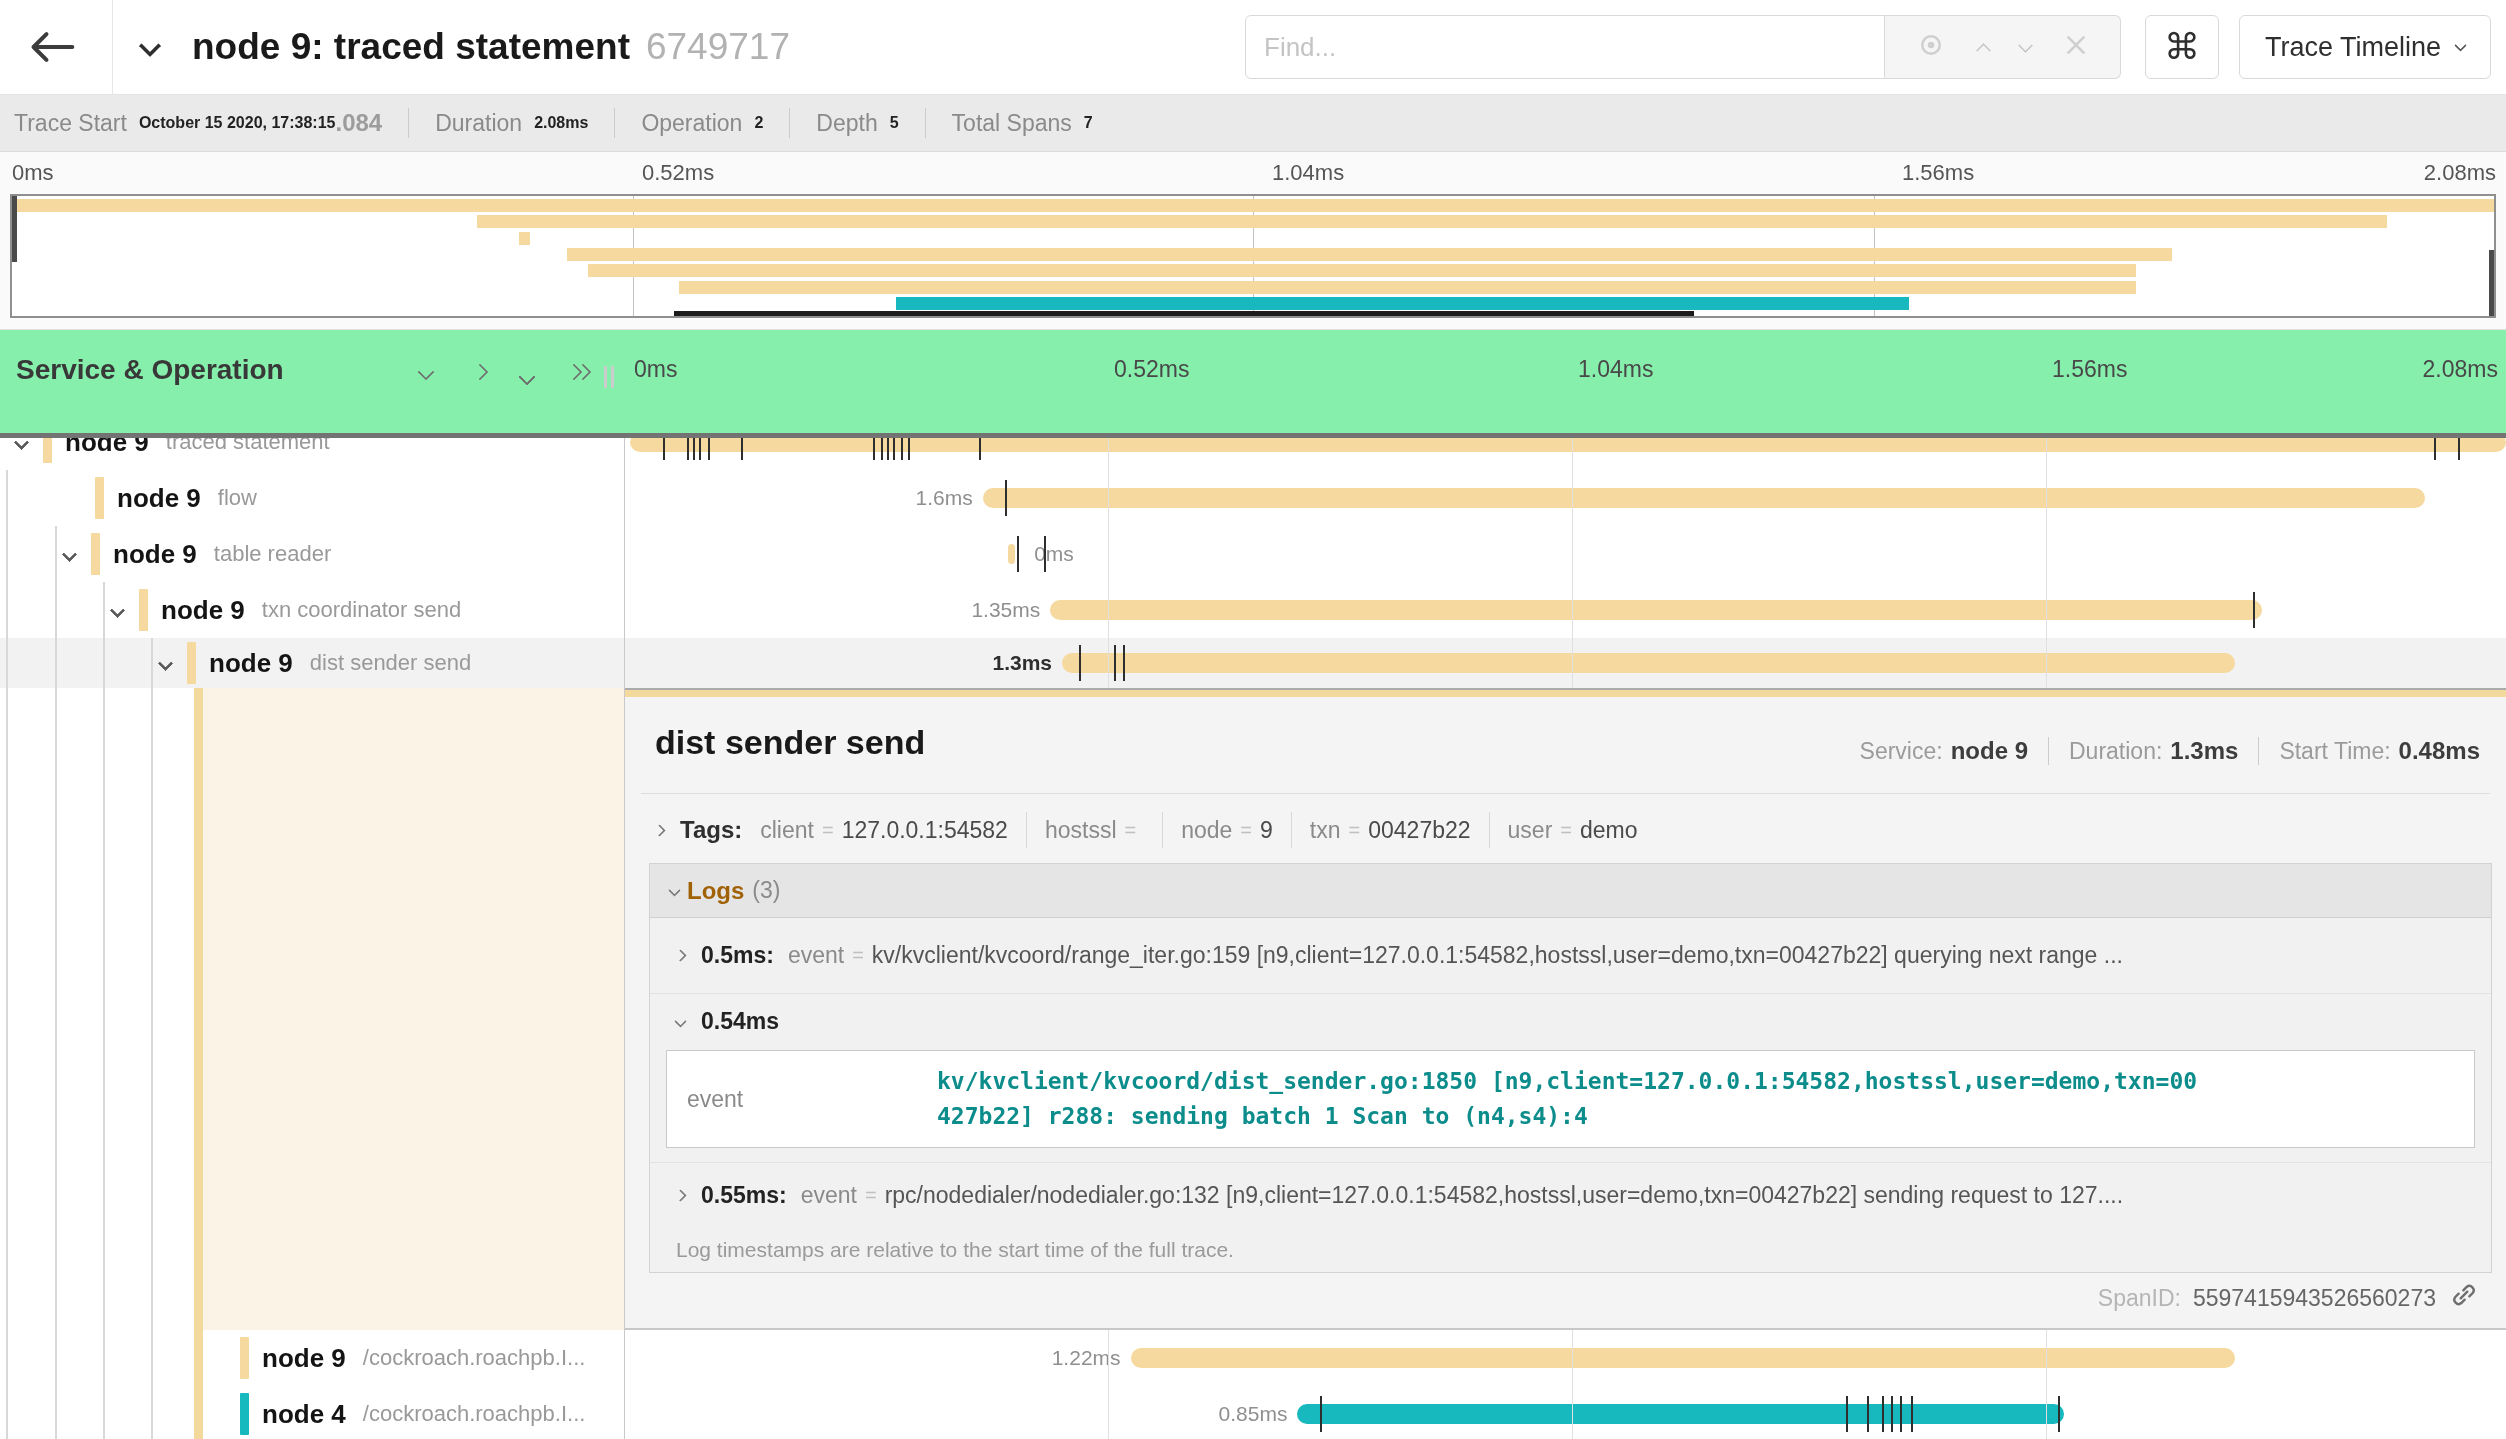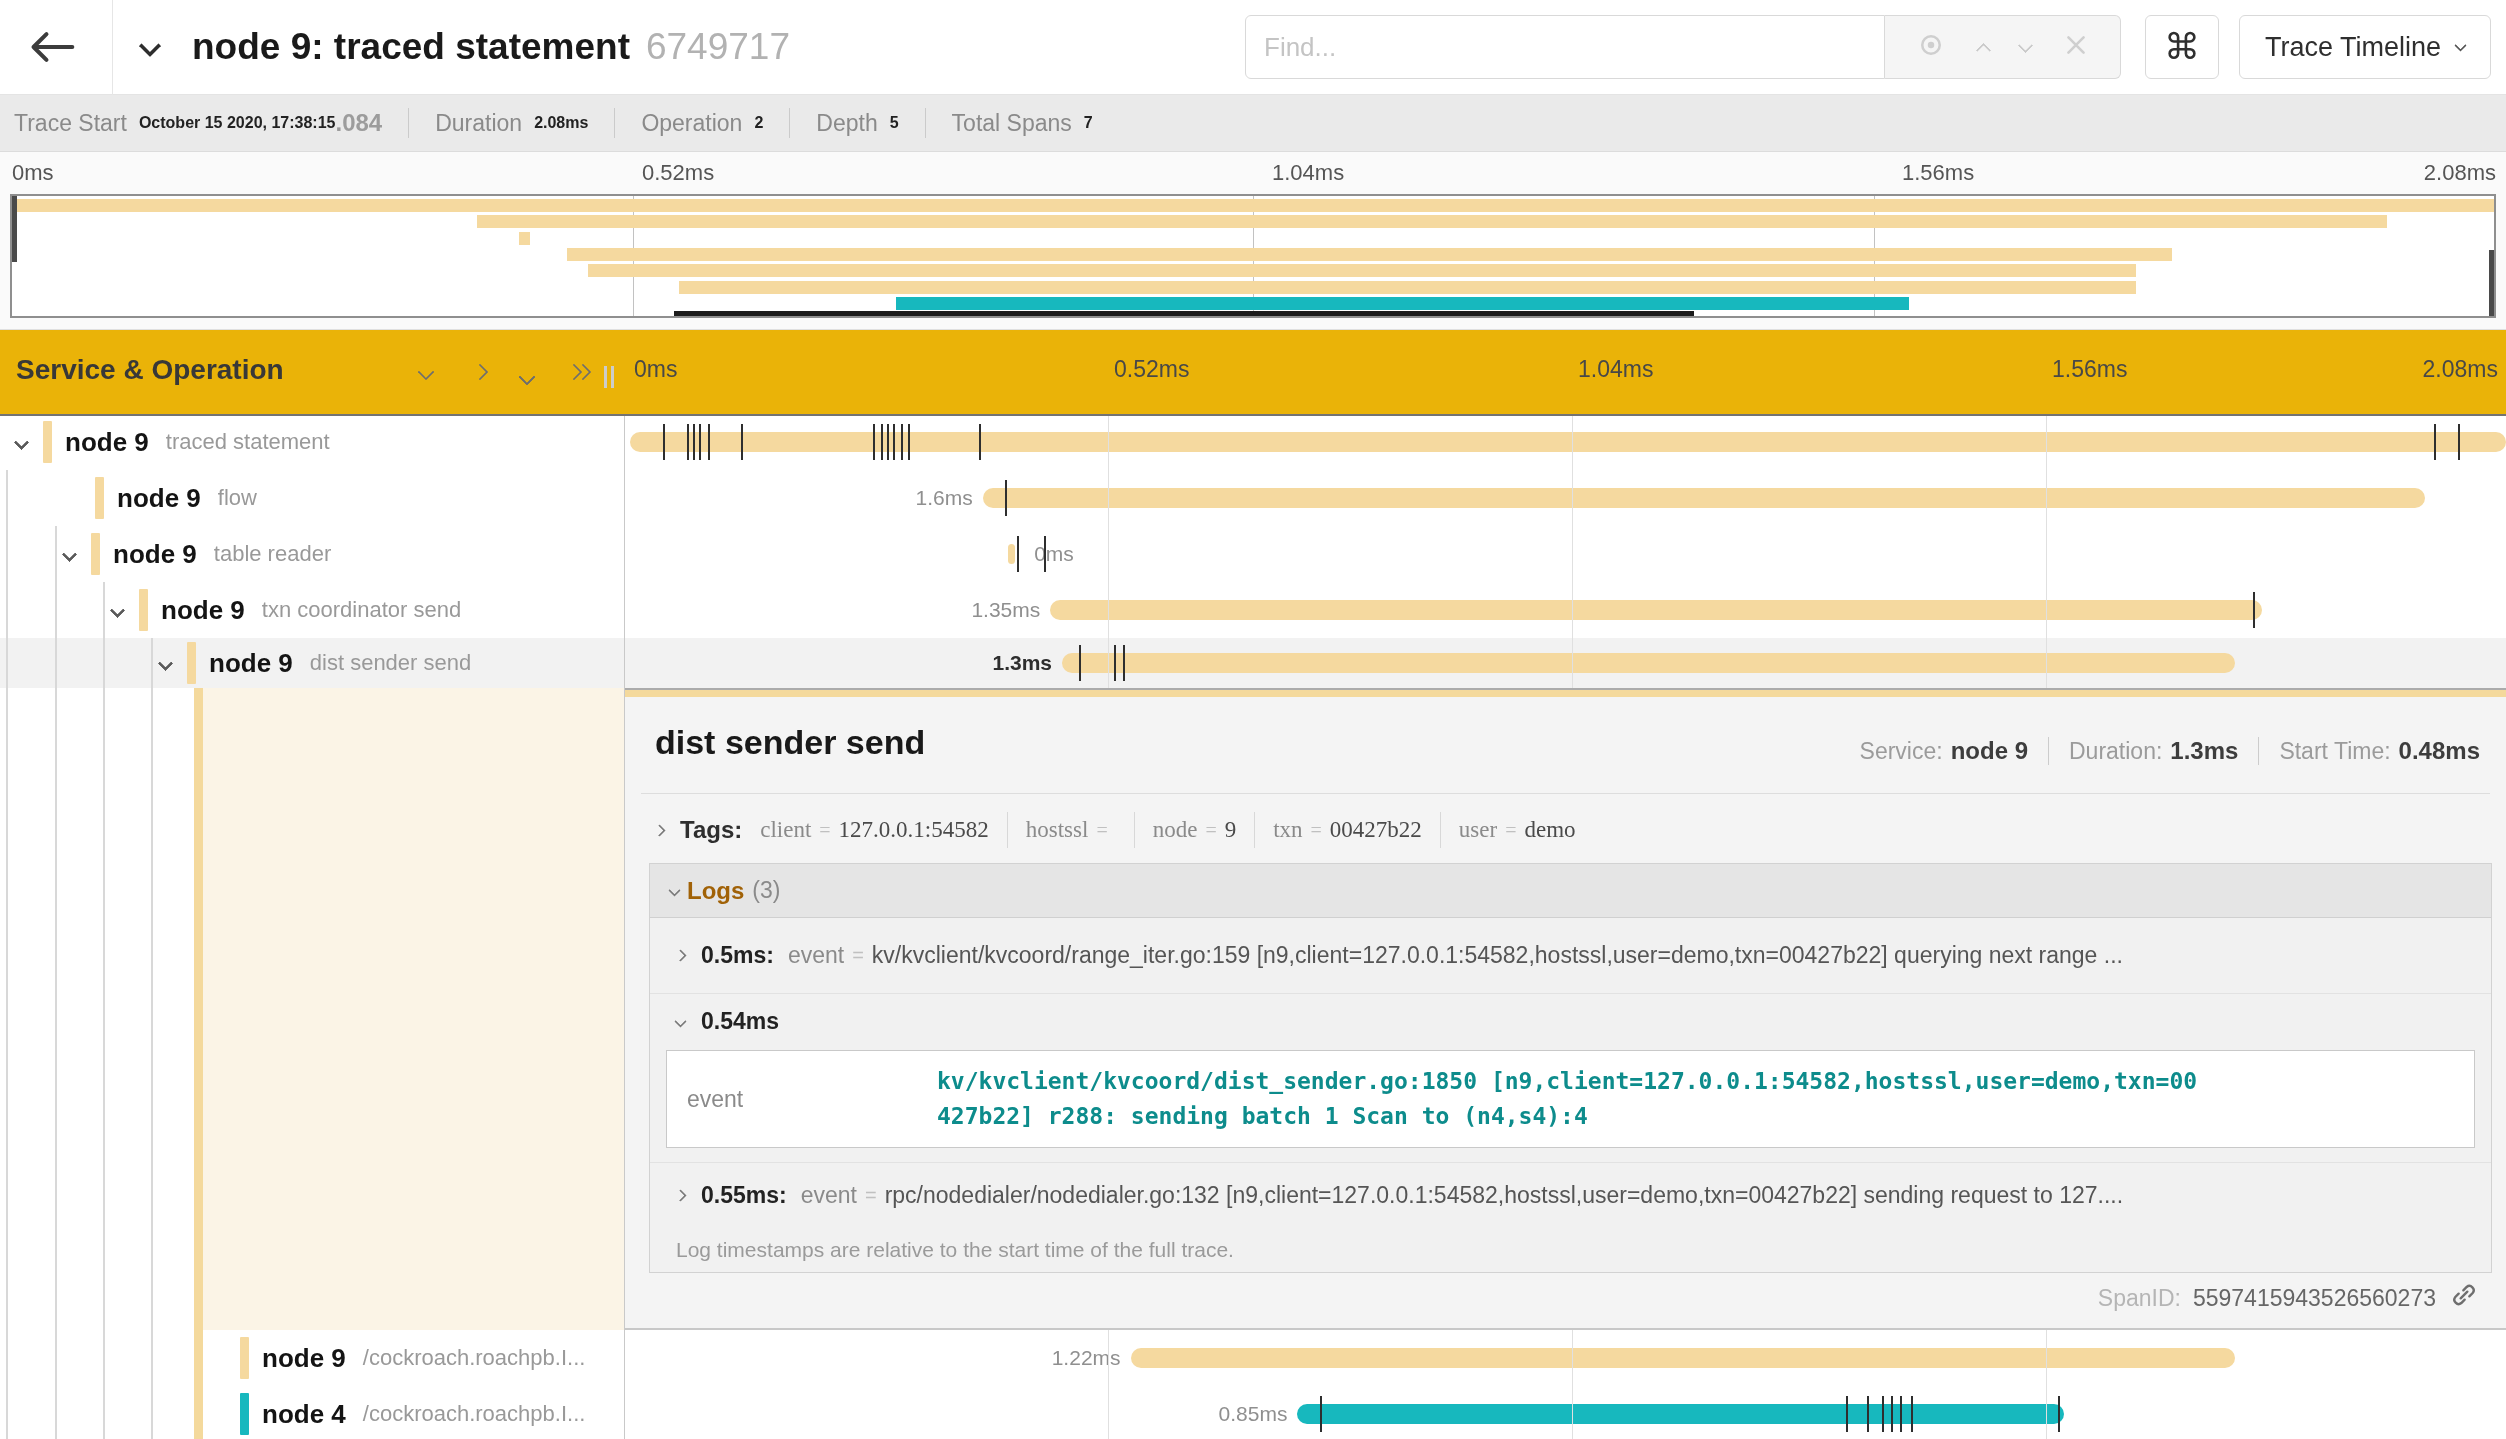--- a/index.html
+++ b/index.html
@@ -53,21 +53,21 @@
   
   #minimap { left:0; top:152px; width:2506px; height:178px; background:#fafafa; border-bottom:1px solid #e0e0e0; z-index:6; }
   .mm-lbl { position:absolute; top:8px; font-size:22px; color:#555; }
   #mm-canvas { position:absolute; left:10px; top:42px; width:2486px; height:124px; background:#fff; border:2px solid #8f8f8f; }
   .mm-grid { position:absolute; top:0; bottom:0; width:1px; background:#c2c2c2; }
   .mm-bar { position:absolute; height:13px; }
   .mm-scrub { position:absolute; bottom:0; height:5px; background:#1c1c1c; }
   .mm-handle { position:absolute; width:5px; background:#4a4a4a; }
 
   
-  #tl-header { left:0; top:330px; width:2506px; height:86px; background:#eab308; border-bottom:2px solid #737373; z-index:6; }
+  #tl-header { left:0; top:330px; width:2506px; height:108px; background:#86efac; border-bottom:5px solid #737373; z-index:6; }
   #so-title { position:absolute; left:16px; top:24px; font-size:28px; font-weight:700; color:#383838; }
   .hicon { position:absolute; top:34px; }
   #grip { position:absolute; left:604px; top:36px; display:flex; gap:4px; }
   #grip span { display:block; width:3px; height:22px; background:#ccc; }
   .tick-lbl { position:absolute; top:26px; font-size:23px; color:#484848; }
 
   
   .grid-v { position:absolute; top:336px; bottom:0; width:1px; background:#e0e0e0; z-index:2; }
   .guide { position:absolute; width:2px; background:#d8d8d8; z-index:2; }
   #guide-accent { position:absolute; left:194px; top:688px; bottom:0; width:9px; z-index:2; }
@@ -97,21 +97,21 @@
   #detail-accent { position:absolute; left:625px; top:688px; width:1881px; height:9px; border-top:2px solid #ababab; z-index:4; }
   #detail { position:absolute; left:625px; top:697px; width:1881px; height:633px; background:#f4f4f4;
     border-bottom:2px solid #c8c8c8; z-index:4; }
   #d-title { position:absolute; left:30px; top:26px; font-size:34px; font-weight:700; color:#191919; }
   #d-meta { position:absolute; right:26px; top:40px; display:flex; align-items:center; gap:20px; font-size:23px; color:#9b9b9b; }
   #d-meta b { color:#3d3d3d; font-size:24px; margin-left:8px; }
   #d-meta .isep { width:1px; height:28px; background:#ccc; }
   #d-hr { position:absolute; left:16px; right:16px; top:96px; height:1px; background:#ddd; }
   #d-tags { position:absolute; left:30px; top:110px; height:46px; display:flex; align-items:center; font-size:23px; }
   #d-tags .tlabel { font-weight:700; color:#2e2e2e; font-size:24px; margin:0 18px 0 16px; }
-  .tagpair { display:flex; align-items:center; white-space:nowrap;font-family:Liberation Serif, serif; }
+  .tagpair { display:flex; align-items:center; white-space:nowrap; }
   .tagpair .k { color:#8a8a8a; }
   .tagpair .eq { color:#c0c0c0; font-size:20px; margin:0 8px; }
   .tagpair .v { color:#4a4a4a; }
   .tagsep { width:1px; height:36px; background:#d8d8d8; margin:0 18px; }
 
   #logs-box { position:absolute; left:24px; top:166px; width:1843px; border:1px solid #d2d2d2; }
   #logs-head { height:54px; background:#e5e5e5; border-bottom:1px solid #d0d0d0; display:flex; align-items:center; padding-left:20px; }
   #logs-head .llabel { font-weight:700; color:#a16207; font-size:24px; margin-left:8px; }
   #logs-head .lcount { color:#8a8a8a; font-size:23px; margin-left:8px; }
   #logs-body { background:#f1f1f1; }

